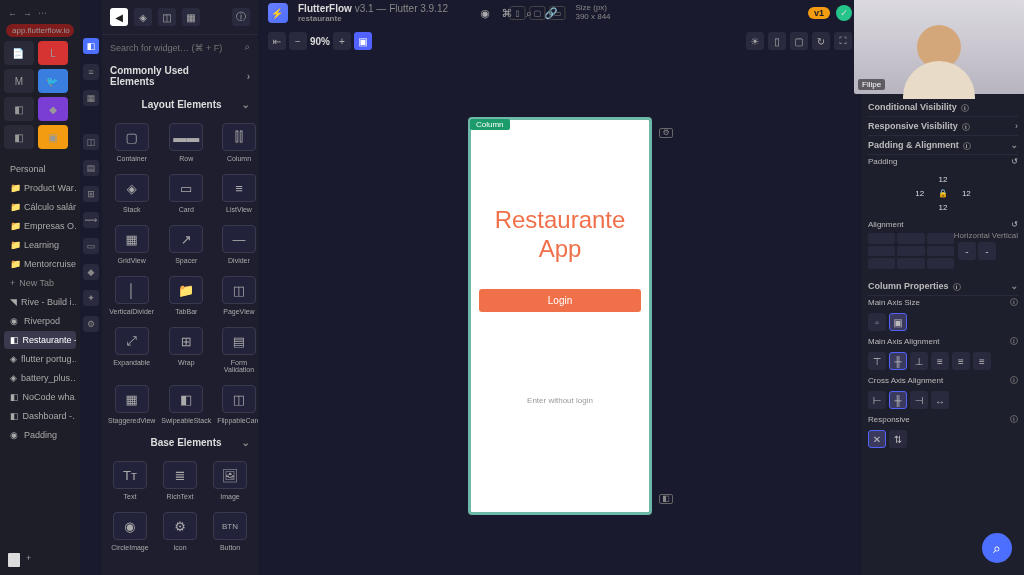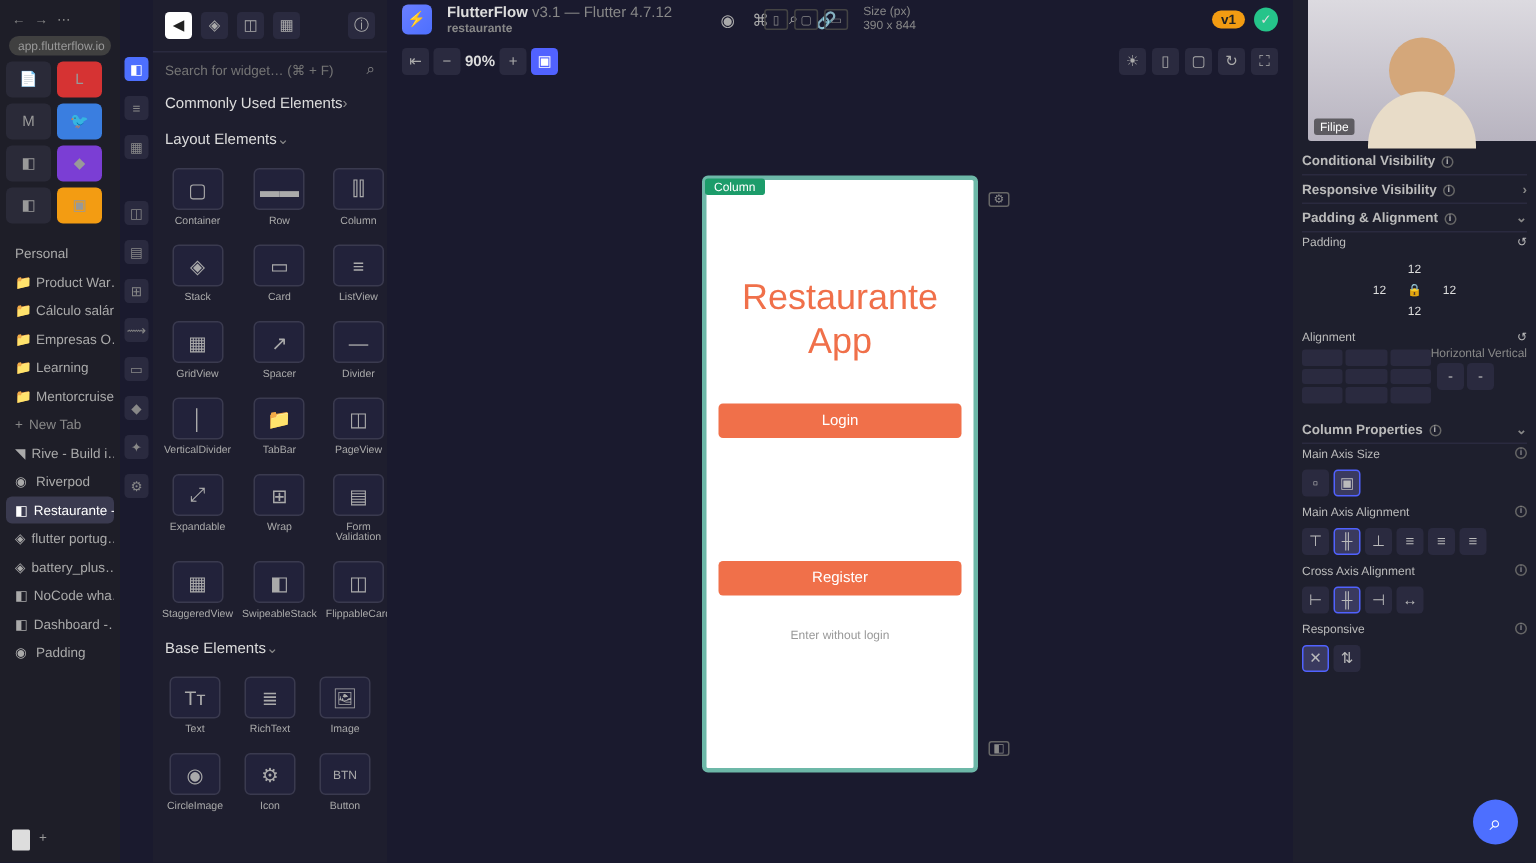--- a/index.html
+++ b/index.html
@@ -2,21 +2,21 @@
 <html><head>
 <meta charset="utf-8">
 <style>
 * { margin: 0; padding: 0; box-sizing: border-box; font-family: -apple-system, BlinkMacSystemFont, 'Segoe UI', sans-serif; }
 body { background: #1a1a2e; color: #ddd; font-size: 11px; overflow: hidden; }
 .app { display: flex; height: 575px; width: 1024px; position: relative; }
 
 
 .browser-tabs { width: 80px; background: #1e1e28; display: flex; flex-direction: column; padding: 4px; font-size: 9px; color: #999; }
 .browser-nav { display: flex; gap: 6px; padding: 4px; align-items: center; color: #888; }
-.browser-url { background: #404040; padding: 2px 6px; border-radius: 10px; margin: 2px; font-size: 8px; }
+.browser-url { background: #7f1d1d; padding: 2px 6px; border-radius: 10px; margin: 2px; font-size: 8px; }
 .tab-row { display: flex; gap: 4px; padding: 2px 0; }
 .tab-icon { width: 30px; height: 24px; background: #2a2a38; border-radius: 4px; display: flex; align-items: center; justify-content: center; font-size: 10px; }
 .tab-icon.red { background: #d63333; }
 .tab-icon.blue { background: #3a7ee0; }
 .tab-icon.orange { background: #f39c12; }
 .tab-icon.purple { background: #7b3ed4; }
 .tab-list { margin-top: 8px; }
 .tab-item { padding: 4px 6px; margin: 1px 0; border-radius: 4px; overflow: hidden; white-space: nowrap; text-overflow: ellipsis; font-size: 9px; color: #aaa; display: flex; align-items: center; gap: 4px;}
 .tab-item.active { background: #3a3a4f; color: #fff; }
 .tab-item .ic { width: 10px; height: 10px; display: inline-block; }
@@ -30,21 +30,21 @@
 .rail-icon.active { background: #4d6fff; color: #fff; }
 
 
 .widget-panel { width: 156px; background: #1e1e2e; display: flex; flex-direction: column; overflow: hidden; }
 .wp-header { display: flex; align-items: center; gap: 6px; padding: 8px; border-bottom: 1px solid #2a2a3f; }
 .wp-hicon { width: 18px; height: 18px; background: #2a2a3f; border-radius: 3px; display: flex; align-items: center; justify-content: center; color: #aaa; font-size: 10px; cursor: pointer; }
 .wp-hicon.back { background: #fff; color: #222; }
 .wp-search { padding: 6px 8px; display: flex; align-items: flex-end; gap: 6px; }
 .wp-search input { flex: 1; background: transparent; border: none; color: #888; font-size: 9px; outline: none; }
 .wp-search-icon { color: #888; font-size: 10px; }
-.wp-section { padding: 6px 8px; display: flex; align-items: center; justify-content: flex-start; font-size: 10px; font-weight: 400; cursor: pointer; }
+.wp-section { padding: 6px 8px; display: flex; align-items: center; justify-content: flex-end; font-size: 10px; font-weight: 700; cursor: pointer; gap: 20px; }
 .wp-section .chev { color: #888; }
 .wp-grid { display: grid; grid-template-columns: repeat(3, 1fr); gap: 2px; padding: 2px 4px; }
 .wp-item { display: flex; flex-direction: column; align-items: center; gap: 4px; padding: 5px 2px; cursor: pointer; }
 .wp-item-icon { width: 34px; height: 28px; background: #22223a; border: 1px solid #3a3a4f; border-radius: 4px; display: flex; align-items: center; justify-content: center; color: #aaa; font-size: 13px; }
 .wp-item-label { font-size: 7px; color: #aaa; text-align: center; }
 
 
 .main { flex: 1; display: flex; flex-direction: column; background: #1a1a2e; position: relative; }
 .main-header { height: 26px; display: flex; align-items: center; padding: 0 10px; gap: 10px; position: relative; }
 .mh-title { display: flex; flex-direction: column; }
@@ -91,21 +91,21 @@
 .align-label { font-size: 8px; padding: 2px 0; display: flex; justify-content: space-between; }
 .align-grid { display: grid; grid-template-columns: repeat(3, 1fr); gap: 2px; height: 36px; margin: 2px 0; }
 .align-cell { background: #2a2a3f; border-radius: 2px; }
 .align-head { display: flex; gap: 8px; font-size: 8px; justify-content: flex-end; color: #888; }
 .align-head span { width: 30px; text-align: center; }
 .icon-row { display: flex; gap: 3px; margin: 4px 0; }
 .iricon { width: 18px; height: 18px; background: #2a2a3f; border-radius: 3px; display: flex; align-items: center; justify-content: center; font-size: 10px; cursor: pointer; }
 .iricon.act { background: #3a3a5f; border: 1px solid #5162ff; }
 
 
-.webcam { position: absolute; top: 0; right: 0; width: 152px; height: 94px; background: linear-gradient(#dcdae0, #b8b4c0); border-bottom-left-radius: 2px; display: flex; align-items: center; justify-content: center; }
+.webcam { position: absolute; top: 0; right: 0; width: 170px; height: 94px; background: linear-gradient(#dcdae0, #b8b4c0); border-bottom-left-radius: 2px; display: flex; align-items: center; justify-content: center; }
 .webcam-label { position: absolute; bottom: 4px; left: 4px; background: rgba(0,0,0,0.5); padding: 1px 4px; font-size: 8px; border-radius: 2px; color: #fff; }
 .person { width: 44px; height: 44px; background: #d4a77a; border-radius: 50%; position: relative; }
 .person::after { content: ''; position: absolute; bottom: -30px; left: -14px; width: 72px; height: 38px; background: #e8dcc8; border-radius: 40px 40px 0 0; }
 
 
 .help-btn { position: absolute; bottom: 12px; right: 12px; width: 30px; height: 30px; background: #4d6fff; border-radius: 50%; display: flex; align-items: center; justify-content: center; color: #fff; font-size: 14px; }
 
 
 .logo-ff { width: 20px; height: 20px; background: linear-gradient(135deg, #6a7fff, #4d6fff); border-radius: 4px; display: flex; align-items: center; justify-content: center; font-size: 10px; font-weight: 700; }
 </style>
@@ -337,21 +337,21 @@
           <div class="wp-item-icon" style="font-size:8px">BTN</div>
           <div class="wp-item-label">Button</div>
         </div>
     </div>
   </div>
 
   <div class="main">
     <div class="main-header">
       <div class="logo-ff">⚡</div>
       <div class="mh-title">
-        <div class="mh-title-main"><span>FlutterFlow</span> <span style="color:#888;font-weight:400">v3.1 — Flutter 4.7.12</span></div>
+        <div class="mh-title-main"><span>FlutterFlow</span> <span style="color:#888;font-weight:400">v3.1 — Flutter 3.9.12</span></div>
         <div class="mh-title-sub">restaurante</div>
       </div>
       <div class="mh-center">
         <span class="mh-cicon">◉</span>
         <span class="mh-cicon">⌘</span>
         <span class="mh-cicon">⌕</span>
         <span class="mh-cicon">🔗</span>
       </div>
       <div class="mh-devices">
         <div class="mh-dicon">▯</div>
@@ -386,21 +386,20 @@
     <div class="canvas">
       <div class="phone">
         <div class="phone-side-icon right">⚙</div>
         <div class="phone-side-icon rbot">◧</div>
         <div class="phone-label">Column</div>
         <div class="phone-content">
           <div class="phone-spacer"></div>
           <div class="phone-title">Restaurante App</div>
           <div class="phone-btn">Login</div>
           <div class="phone-spacer"></div>
-          <div class="phone-btn">Register</div>
           <div class="phone-link">Enter without login</div>
           <div style="height:70px"></div>
         </div>
       </div>
     </div>
   </div>
 
   <div class="props">
     <div style="height:94px"></div>
     <div class="prop-row h">

